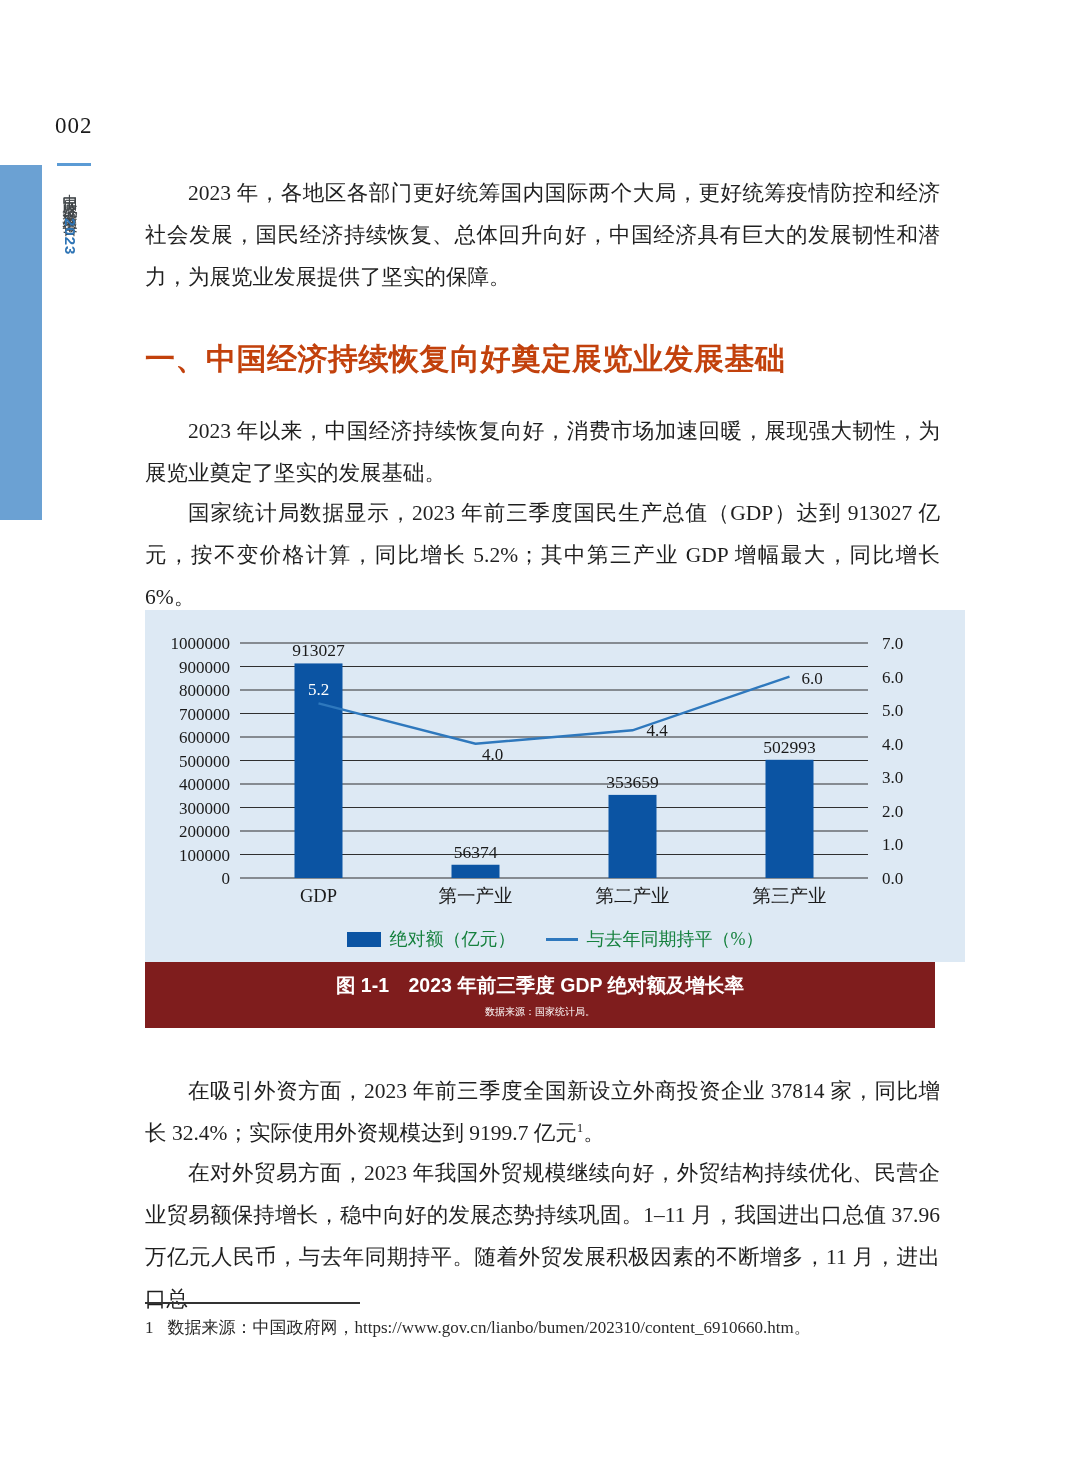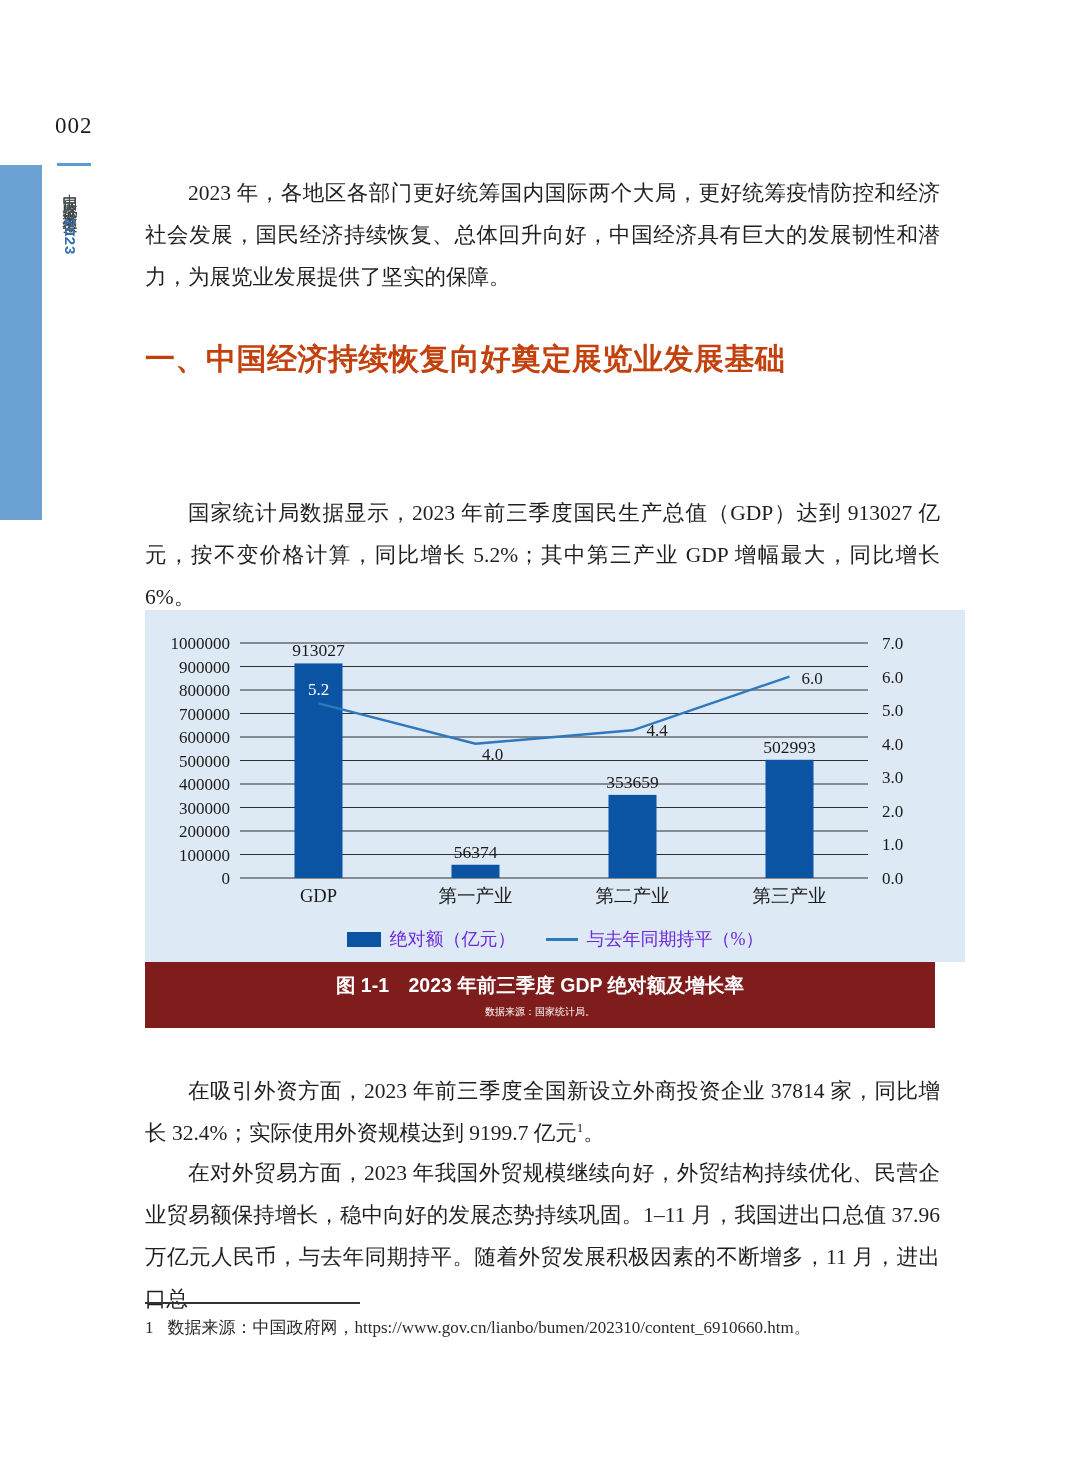--- a/index.html
+++ b/index.html
@@ -19,21 +19,21 @@
   
   .col{position:absolute;left:145px;width:795px;}
   .para{font-size:21.5px;line-height:42px;text-align:justify;text-indent:2em;}
   .para sup{font-size:13px;line-height:0;}
   .h1{font-family:"Liberation Sans","DejaVu Sans",sans-serif;font-weight:bold;
       font-size:30px;color:#c2410c;letter-spacing:0.5px;}
 
   
   .chart-panel{position:absolute;left:145px;top:610px;width:820px;height:352px;background:#dde9f4;}
   .chart-legend{display:flex;justify-content:center;align-items:center;gap:30px;
-                height:46px;font-size:18px;color:#6d28d9;}
+                height:46px;font-size:18px;color:#15803d;}
   .legend-swatch{width:34px;height:15px;background:#0b54a3;display:inline-block;}
   .legend-line{width:32px;height:0;border-top:3px solid #2e78bd;display:inline-block;}
   .legend-item{display:flex;align-items:center;gap:9px;}
   .chart-caption{position:absolute;left:145px;top:962px;width:790px;height:66px;background:#7f1d1d;
                  display:flex;flex-direction:column;justify-content:center;align-items:center;color:#ffffff;}
   .chart-caption .cap-title{font-family:"Liberation Sans","DejaVu Sans",sans-serif;
                             font-weight:bold;font-size:19.5px;}
   .chart-caption .cap-source{font-size:10px;margin-top:6px;}
 
   
@@ -50,20 +50,21 @@
   <div class="page-num-rule"></div>
   <div class="side-bar"></div>
   <div class="side-title">
     <span>中国展览经济发展报告</span><span class="year">2023</span>
   </div>
 
   <div class="col para" style="top:172px;">2023 年，各地区各部门更好统筹国内国际两个大局，更好统筹疫情防控和经济社会发展，国民经济持续恢复、总体回升向好，中国经济具有巨大的发展韧性和潜力，为展览业发展提供了坚实的保障。</div>
 
   <div class="col h1" style="top:339px;">一、中国经济持续恢复向好奠定展览业发展基础</div>
 
+  <div class="col para" style="top:410px;">2023 年以来，中国经济持续恢复向好，消费市场加速回暖，展现强大韧性，为展览业奠定了坚实的发展基础。</div>
 
   <div class="col para" style="top:492px;">国家统计局数据显示，2023 年前三季度国民生产总值（GDP）达到 913027 亿元，按不变价格计算，同比增长 5.2%；其中第三产业 GDP 增幅最大，同比增长 6%。</div>
 
   <div class="chart-panel">
     <svg id="chart-svg" width="790" height="302">
         <line x1="95" y1="33" x2="723" y2="33" stroke="#2f2f2f" stroke-width="1.2"></line>
         <text font-family="&quot;Liberation Serif&quot;,serif" font-size="17" fill="#1a1a1a" x="85" y="39" text-anchor="end">1000000</text>
         <line x1="95" y1="56.5" x2="723" y2="56.5" stroke="#2f2f2f" stroke-width="1.2"></line>
         <text font-family="&quot;Liberation Serif&quot;,serif" font-size="17" fill="#1a1a1a" x="85" y="62.5" text-anchor="end">900000</text>
         <line x1="95" y1="80" x2="723" y2="80" stroke="#2f2f2f" stroke-width="1.2"></line>

